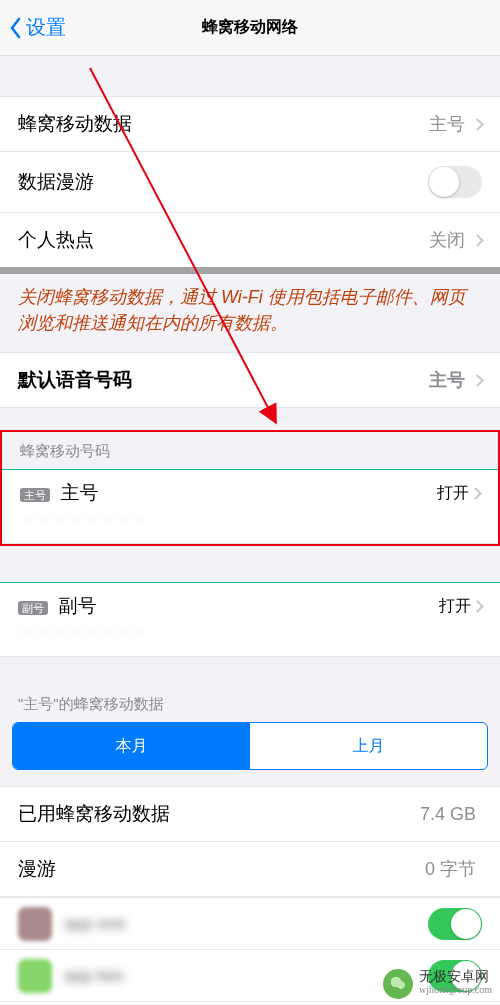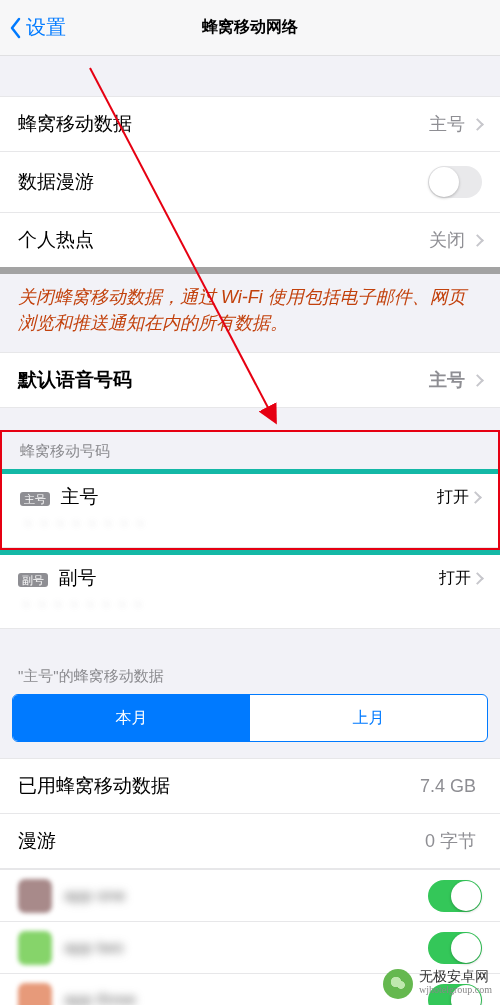--- a/index.html
+++ b/index.html
@@ -78,21 +78,21 @@
 
   .section-header {
     font-size: 15px; color: #8a8a8e;
     padding: 14px 18px 8px;
     background: #f2f2f7;
   }
 
   .phone-cell {
     background: #fff;
     padding: 10px 18px 12px;
-    border-top: 5px solid #14b8a6;
+    border-top: 1px solid #14b8a6;
   }
   .phone-cell:last-child { border-bottom: 1px solid #e7e7e9; }
   .phone-row { display: flex; align-items: center; justify-content: space-between; }
   .tag {
     font-size: 11px; color: #fff; background: #8e8e93;
     padding: 1px 4px; border-radius: 3px; margin-right: 6px;
     line-height: 1.2;
   }
   .phone-name { font-size: 19px; }
   .phone-sub  { font-size: 16px; color: #8e8e93; margin-top: 4px; filter: blur(3px); opacity: 0.6; }
@@ -220,21 +220,21 @@
       </div>
       <div style="display:flex;align-items:center;">
         <span class="value">打开</span>
         <span class="chevron"></span>
       </div>
     </div>
     <div class="phone-sub">・・・・・・・・</div>
   </div>
 </div>
 
-<div class="phone-cell" style="border-bottom:1px solid #e7e7e9;">
+<div class="phone-cell" style="border-bottom:1px solid #e7e7e9;margin-top:36px;">
   <div class="phone-row">
     <div class="left">
       <span class="tag">副号</span>
       <span class="phone-name">副号</span>
     </div>
     <div style="display:flex;align-items:center;">
       <span class="value">打开</span>
       <span class="chevron"></span>
     </div>
   </div>

